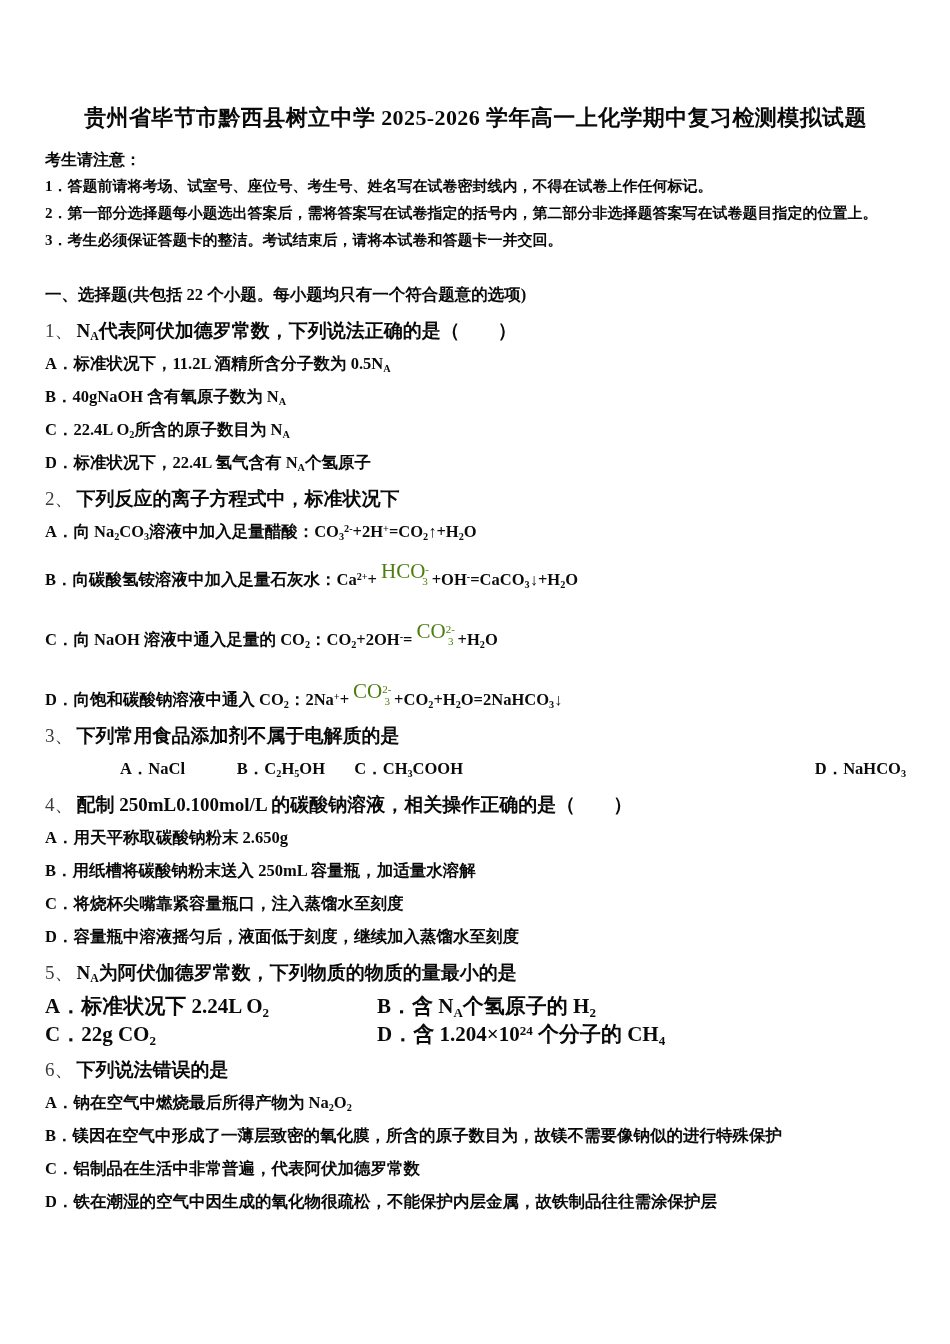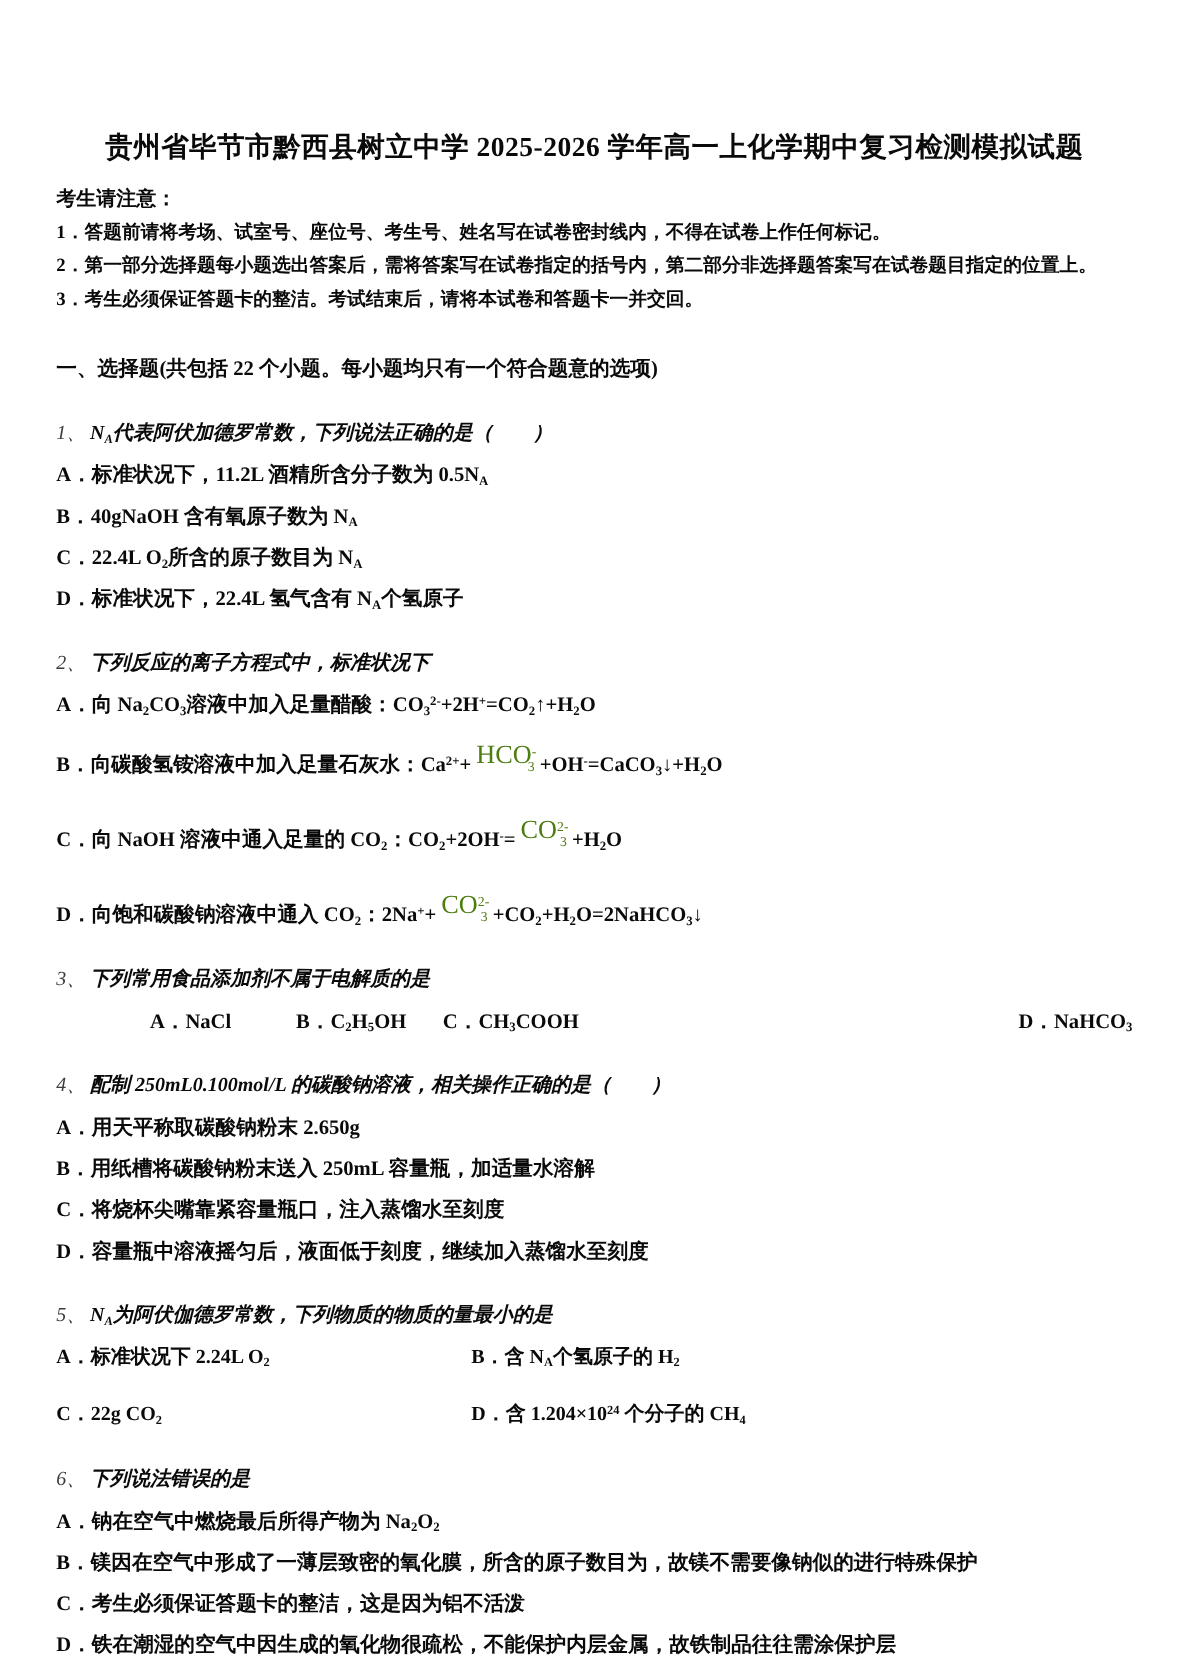--- a/index.html
+++ b/index.html
@@ -10,35 +10,35 @@
     font-weight:700;
   }
   .doc { padding:0 44px 0 45px; }
   .title {
     font-size:22px; line-height:28px; margin:104px 0 0 0;
     text-align:center; letter-spacing:0.4px; font-weight:700;
   }
   .notice-head { font-size:16px; line-height:24px; margin:16px 0 0 0; }
   .notice { font-size:15px; line-height:26px; margin:1px 0 0 0; }
   .section-heading { font-size:16.5px; line-height:24px; margin:30px 0 0 0; }
-  .stem { font-size:16px; line-height:24px; margin:28px 0 0 0;font-style:italic; }
+  .stem { font-size:19px; line-height:24px; margin:12px 0 0 0; }
   .qnum {
     font-weight:400; color:#3c3c3c; margin-right:3px;
     font-family:"Liberation Serif","DejaVu Serif",serif;
   }
   .option { font-size:16.5px; line-height:24px; margin:9px 0 0 0; }
   .option.sp20 { margin-top:22px; }
   .option.sp32 { margin-top:34px; }
   .options-row {
     display:grid; grid-template-columns:140px 140px 138px auto;
     font-size:16.5px; line-height:24px; margin:9px 0 0 0;text-align:right;
   }
   .options-grid {
     display:grid; grid-template-columns:332px auto;
-    row-gap:22px; font-size:16px; line-height:24px; margin:9px 0 0 0;
+    row-gap:4px; font-size:21px; line-height:24px; margin:9px 0 0 0;
   }
   sub, sup { font-size:0.62em; line-height:0; position:relative; vertical-align:baseline; }
   sup { top:-0.5em; }
   sub { top:0.28em; }
   .eqimg {
     font-weight:400; color:#4d7c0f; font-size:21px;
     position:relative; top:-7px; margin:0 4px; white-space:nowrap;
     font-family:"Liberation Serif","DejaVu Serif",serif;
   }
   .eqimg sup { font-size:11px; top:-0.45em; }
@@ -99,17 +99,17 @@
       <span>B．含 N<sub>A</sub>个氢原子的 H<sub>2</sub></span>
       <span>C．22g CO<sub>2</sub></span>
       <span>D．含 1.204×10<sup>24</sup> 个分子的 CH<sub>4</sub></span>
     </div>
   </div>
 
   <div>
     <p class="stem"><span class="qnum">6、</span><span>下列说法错误的是</span></p>
     <p class="option">A．钠在空气中燃烧最后所得产物为 Na<sub>2</sub>O<sub>2</sub></p>
     <p class="option">B．镁因在空气中形成了一薄层致密的氧化膜，所含的原子数目为，故镁不需要像钠似的进行特殊保护</p>
-    <p class="option">C．考生必须保证答题卡的整洁，这是因为铝不活泼</p>
+    <p class="option">C．铝制品在生活中非常普遍，代表阿伏加德罗常数</p>
     <p class="option">D．铁在潮湿的空气中因生成的氧化物很疏松，不能保护内层金属，故铁制品往往需涂保护层</p>
   </div>
 
 </div>
 
 </body></html>

